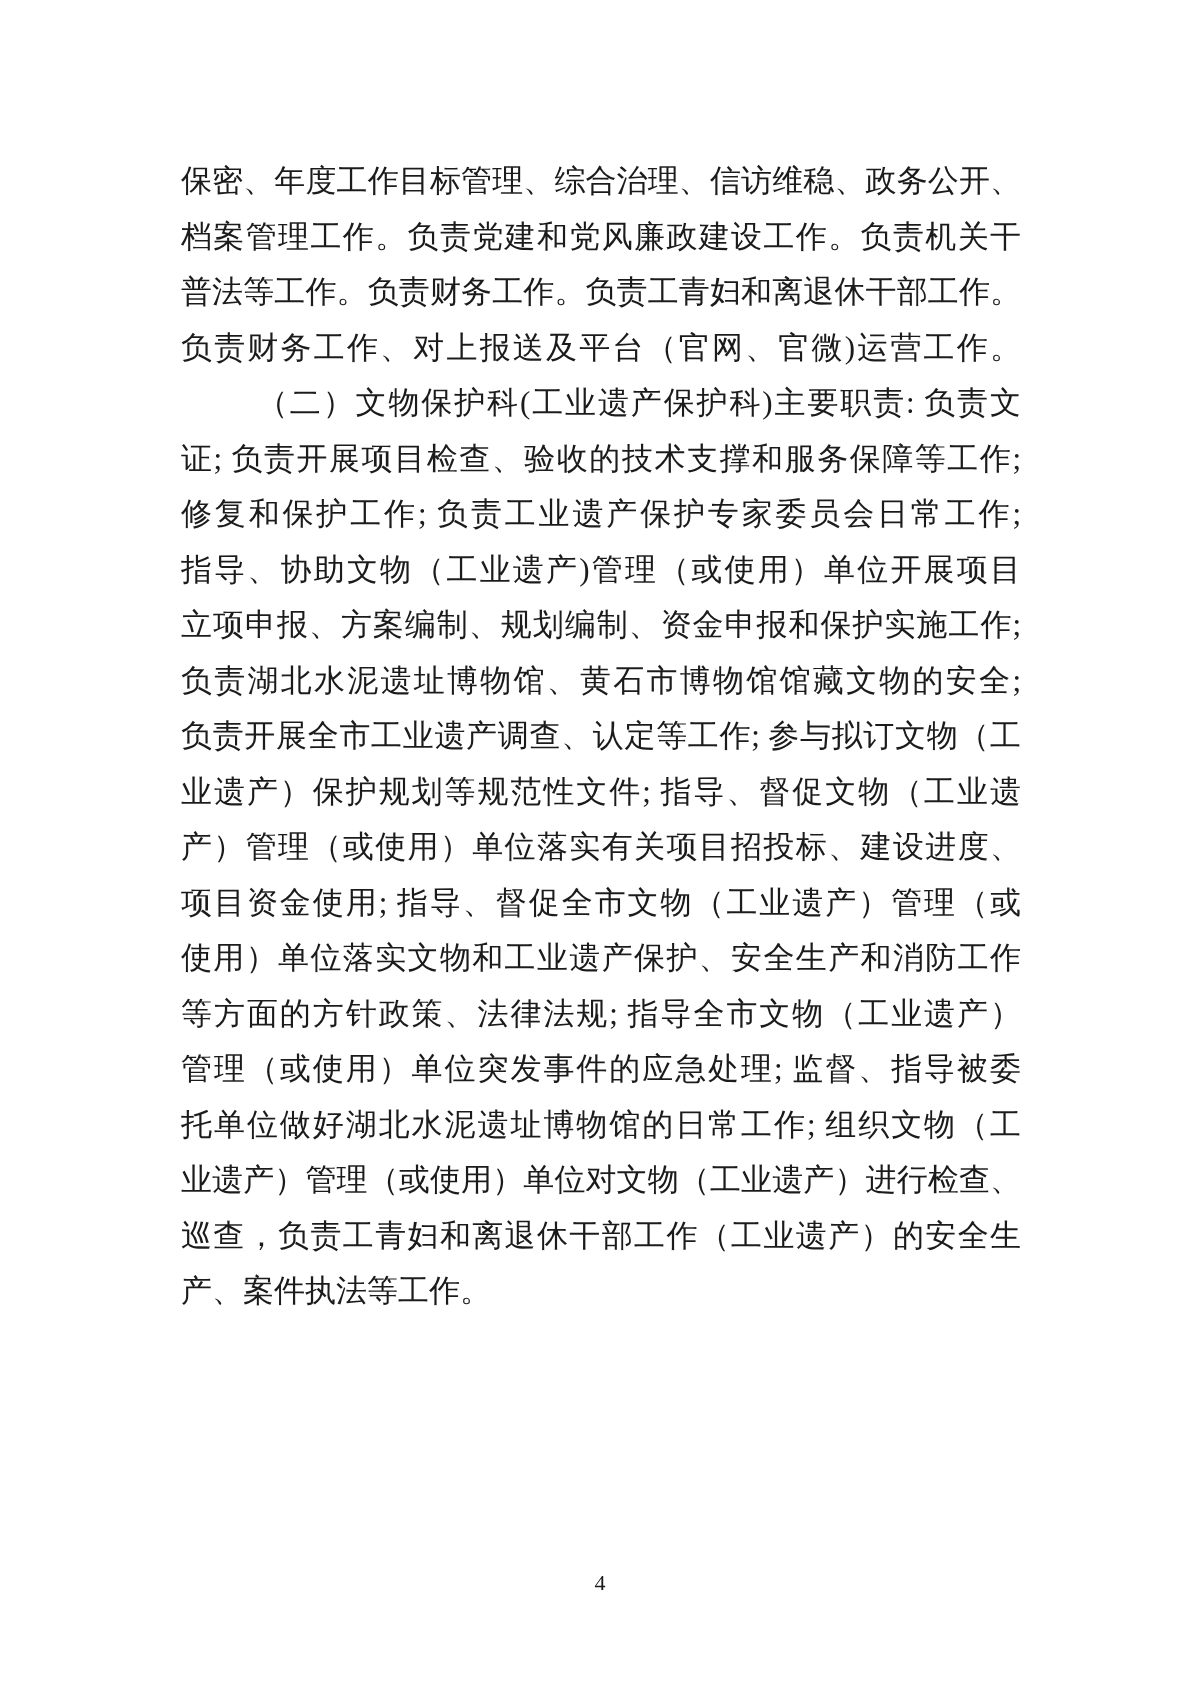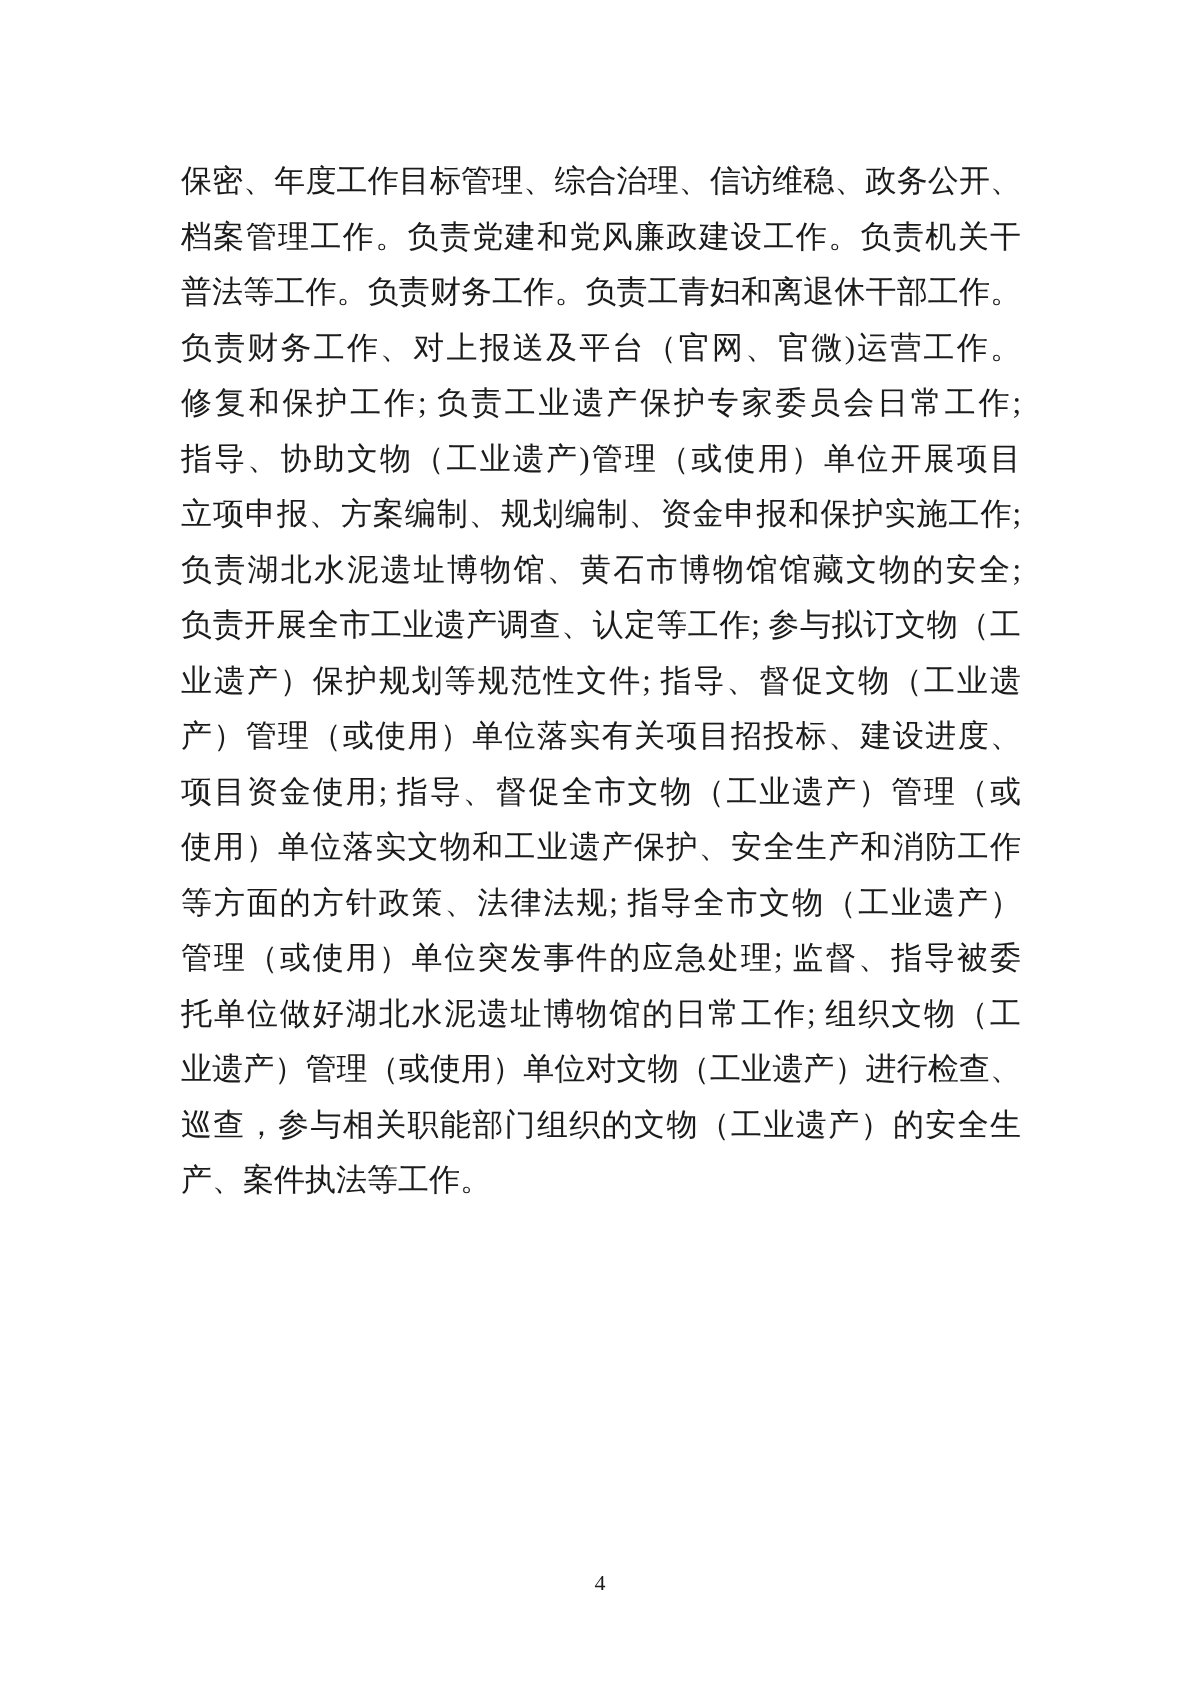--- a/index.html
+++ b/index.html
@@ -51,30 +51,32 @@
 </style>
 </head>
 <body>
 
 <div class="page">
   <div class="text-body">
       <div class="line">保密、年度工作目标管理、综合治理、信访维稳、政务公开、</div>
       <div class="line">档案管理工作。负责党建和党风廉政建设工作。负责机关干</div>
       <div class="line">普法等工作。负责财务工作。负责工青妇和离退休干部工作。</div>
       <div class="line">负责财务工作、对上报送及平台（官网、官微)运营工作。</div>
+      <div class="line indent">（二）文物保护科(工业遗产保护科)主要职责: 负责文</div>
+      <div class="line">证; 负责开展项目检查、验收的技术支撑和服务保障等工作;</div>
       <div class="line">修复和保护工作; 负责工业遗产保护专家委员会日常工作;</div>
       <div class="line">指导、协助文物（工业遗产)管理（或使用）单位开展项目</div>
       <div class="line">立项申报、方案编制、规划编制、资金申报和保护实施工作;</div>
       <div class="line">负责湖北水泥遗址博物馆、黄石市博物馆馆藏文物的安全;</div>
       <div class="line">负责开展全市工业遗产调查、认定等工作; 参与拟订文物（工</div>
       <div class="line">业遗产）保护规划等规范性文件; 指导、督促文物（工业遗</div>
       <div class="line">产）管理（或使用）单位落实有关项目招投标、建设进度、</div>
       <div class="line">项目资金使用; 指导、督促全市文物（工业遗产）管理（或</div>
       <div class="line">使用）单位落实文物和工业遗产保护、安全生产和消防工作</div>
       <div class="line">等方面的方针政策、法律法规; 指导全市文物（工业遗产）</div>
       <div class="line">管理（或使用）单位突发事件的应急处理; 监督、指导被委</div>
       <div class="line">托单位做好湖北水泥遗址博物馆的日常工作; 组织文物（工</div>
       <div class="line">业遗产）管理（或使用）单位对文物（工业遗产）进行检查、</div>
-      <div class="line">巡查，参与相关职能部门组织的文物（工业遗产）的安全生</div>
+      <div class="line">巡查，负责工青妇和离退休干部工作（工业遗产）的安全生</div>
       <div class="line no-stretch">产、案件执法等工作。</div>
     </div>
   <div class="page-number">4</div>
 </div>
 
 </body></html>

